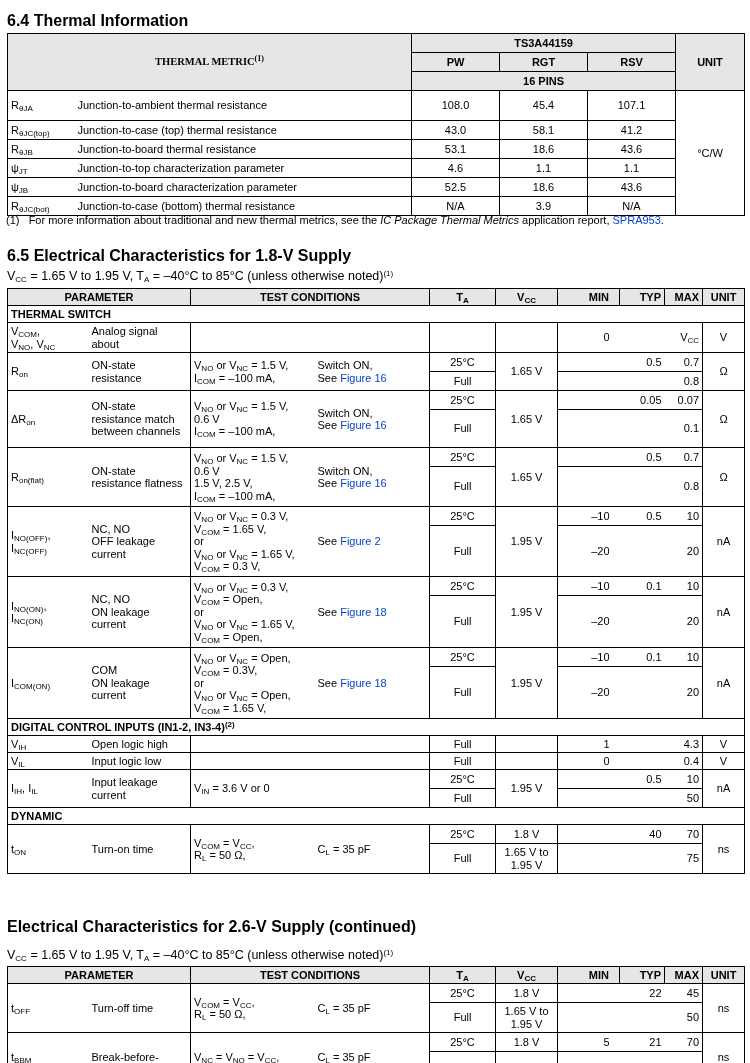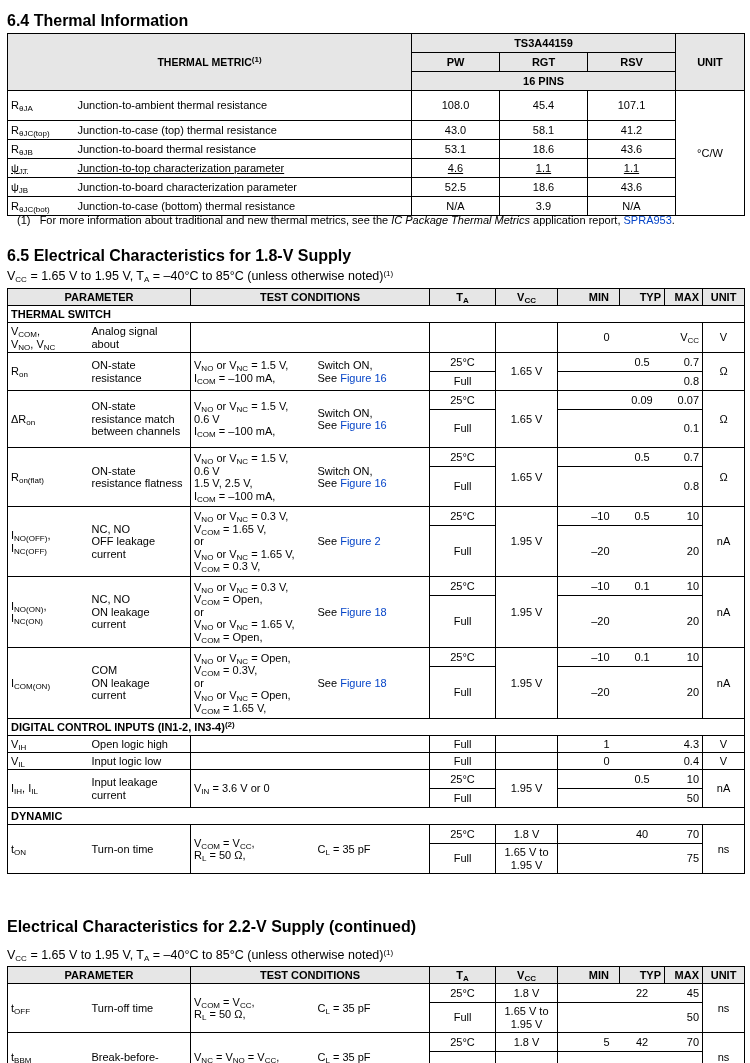--- a/index.html
+++ b/index.html
@@ -1,26 +1,26 @@
 <!DOCTYPE html>
 <html><head>
 <meta charset="utf-8">
 <style>
   html,body{margin:0;padding:0;background:#fff;}
   body{width:750px;height:1063px;overflow:hidden;position:relative;font-family:"Liberation Sans",sans-serif;color:#000;}
   .h{position:absolute;left:7px;font-weight:bold;font-size:16px;}
   .cond{position:absolute;left:7px;font-size:12.5px;}
-  .note{position:absolute;left:17px;font-size:11px;}
+  .note{position:absolute;left:6px;font-size:11px;}
   a.lnk{color:#0645c8;text-decoration:none;}
   table{position:absolute;border-collapse:collapse;font-size:11px;table-layout:fixed;}
   td,th{border:1px solid #000;padding:0 3px;vertical-align:middle;line-height:12.5px;}
   th{background:#e6e6e6;font-weight:bold;}
   .c{text-align:center;}
   .r{text-align:right;}
-  .nob{border-left:none;border-right:none;text-align:center;}
+  .nob{border-left:none;border-right:none;}
   .nl{border-left:none;}
   .nr{border-right:none;}
   .sec{font-weight:bold;text-align:left;}
   sub{font-size:8px;vertical-align:-2px;line-height:0;}
   sup{font-size:8px;vertical-align:4px;line-height:0;}
 </style>
 </head>
 <body>
 
 <div class="h" style="top:12px;">6.4  Thermal Information</div>
@@ -29,21 +29,21 @@
   <colgroup>
       <col style="width:67px">
       <col style="width:337px">
       <col style="width:88px">
       <col style="width:88px">
       <col style="width:88px">
       <col style="width:69px">
     </colgroup>
   <tbody>
       <tr style="height:19px;">
-    <th colspan="2" rowspan="3" style="font-size:10.5px;"><span>THERMAL METRIC</span><sup>(1)</sup></th>
+    <th colspan="2" rowspan="3" style="font-size:10.5px;font-family:Liberation Serif, serif;"><span>THERMAL METRIC</span><sup>(1)</sup></th>
     <th colspan="3">TS3A44159</th>
     <th rowspan="3">UNIT</th>
   </tr>
   <tr style="height:19px;">
     <th>PW</th>
     <th>RGT</th>
     <th>RSV</th>
   </tr>
   <tr style="height:19px;">
     <th colspan="3">16 PINS</th>
@@ -65,21 +65,21 @@
         <td class="c">58.1</td>
         <td class="c">41.2</td>
       </tr>
       <tr style="height: 19px;">
         <td class="nr">R<sub>θJB</sub></td>
         <td class="nl">Junction-to-board thermal resistance</td>
         <td class="c">53.1</td>
         <td class="c">18.6</td>
         <td class="c">43.6</td>
       </tr>
-      <tr style="height: 19px; text-decoration: underline;">
+      <tr style="height: 19px;">
         <td class="nr">ψ<sub>JT</sub></td>
         <td class="nl">Junction-to-top characterization parameter</td>
         <td class="c">4.6</td>
         <td class="c">1.1</td>
         <td class="c">1.1</td>
       </tr>
       <tr style="height: 19px;">
         <td class="nr">ψ<sub>JB</sub></td>
         <td class="nl">Junction-to-board characterization parameter</td>
         <td class="c">52.5</td>
@@ -165,21 +165,21 @@
     <td class="r nl">0.8</td>
       </tr>
       <tr style="height:19px">
     <td rowspan="2" class="nr">ΔR<sub>on</sub></td>
     <td rowspan="2" class="nl">ON-state resistance match between channels</td>
     <td rowspan="2" class="nr">V<sub>NO</sub> or V<sub>NC</sub> = 1.5 V,<br>0.6 V<br>I<sub>COM</sub> = –100 mA,</td>
         <td rowspan="2" class="nl">Switch ON,<br>See <a class="lnk">Figure 16</a></td>
     <td class="c">25°C</td>
     <td rowspan="2" class="c">1.65 V</td>
     <td class="r nr" style="padding-right:10px"></td>
-    <td class="r nob">0.09</td>
+    <td class="r nob">0.05</td>
     <td class="r nl">0.07</td>
     <td rowspan="2" class="c">Ω</td>
       </tr>
       <tr style="height:38px">
     <td class="c">Full</td>
 
     <td class="r nr" style="padding-right:10px"></td>
     <td class="r nob"></td>
     <td class="r nl">0.1</td>
       </tr>
@@ -320,21 +320,21 @@
       <tr style="height:30px">
     <td class="c">Full</td>
     <td class="c">1.65 V to<br>1.95 V</td>
     <td class="r nr" style="padding-right:10px"></td>
     <td class="r nob"></td>
     <td class="r nl">75</td>
       </tr>
     </tbody>
 </table>
 
-<div class="h" style="top:918px;">Electrical Characteristics for 2.2-V Supply  (continued)</div>
+<div class="h" style="top:918px;">Electrical Characteristics for 2.6-V Supply  (continued)</div>
 <div class="cond" style="top:948px;">
   <span>V</span><sub>CC</sub><span> = 1.65 V to 1.95 V, T</span><sub>A</sub><span> = –40°C to 85°C (unless otherwise noted)</span><sup>(1)</sup>
 </div>
 
 <table id="cont-table" style="left:7px;top:966px;width:737px;">
   <colgroup>
     <col style="width:81px">
       <col style="width:102px">
       <col style="width:124px">
       <col style="width:115px">
@@ -378,21 +378,21 @@
     <td class="r nl">50</td>
       </tr>
       <tr style="height:19px">
     <td rowspan="2" class="nr">t<sub>BBM</sub></td>
     <td rowspan="2" class="nl">Break-before-</td>
     <td rowspan="2" class="nr">V<sub>NC</sub> = V<sub>NO</sub> = V<sub>CC</sub>,</td>
         <td rowspan="2" class="nl">C<sub>L</sub> = 35 pF</td>
     <td class="c">25°C</td>
     <td class="c">1.8 V</td>
     <td class="r nr" style="padding-right:10px">5</td>
-    <td class="r nob">42</td>
+    <td class="r nob">21</td>
     <td class="r nl">70</td>
     <td rowspan="2" class="c">ns</td>
       </tr>
       <tr style="height:30px">
     <td class="c"></td>
     <td class="c"></td>
     <td class="r nr" style="padding-right:10px"></td>
     <td class="r nob"></td>
     <td class="r nl"></td>
       </tr>

